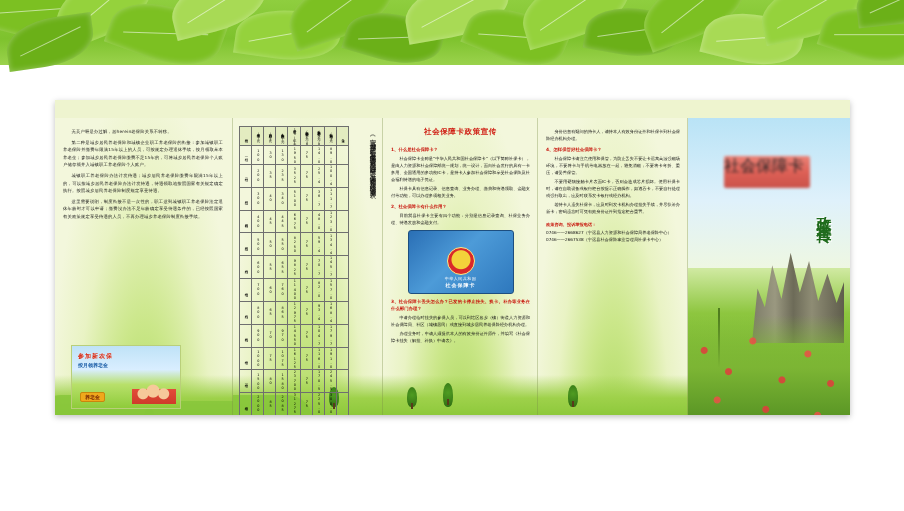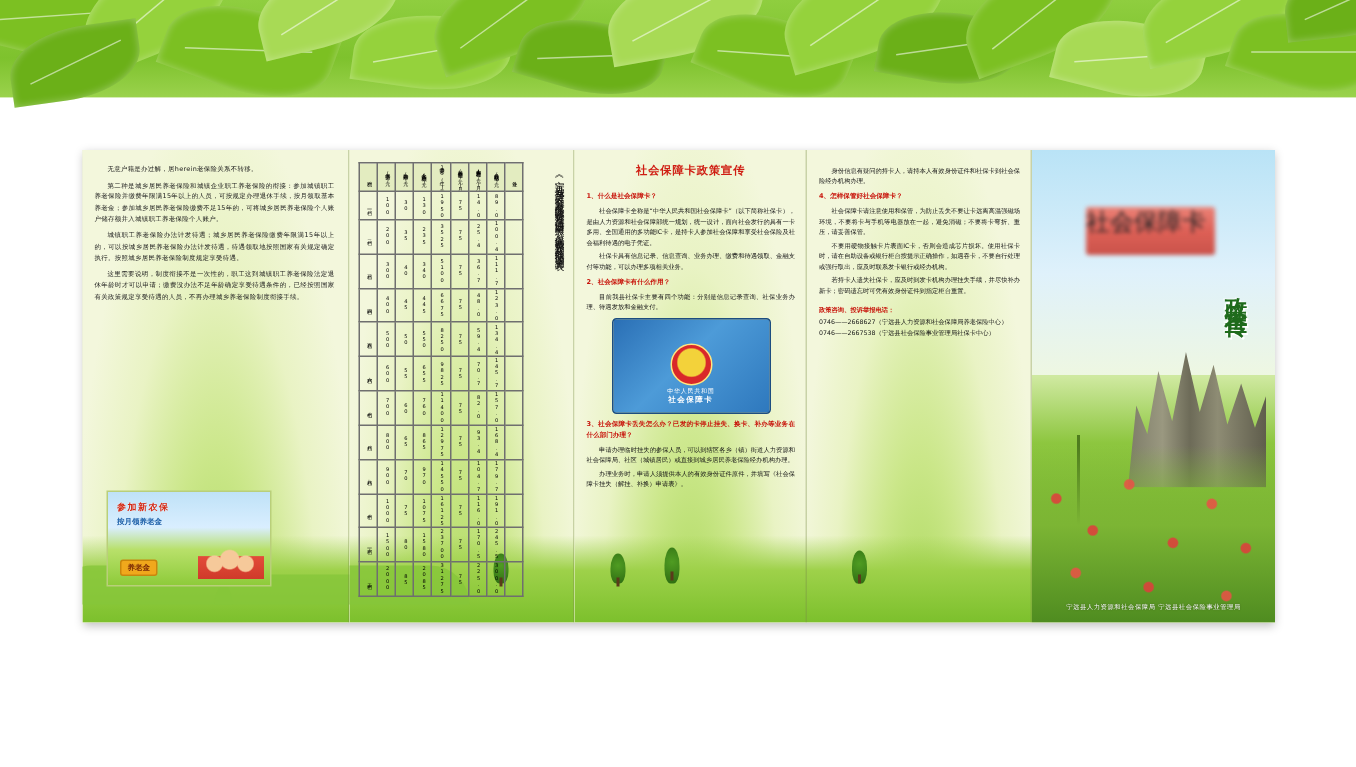--- a/index.html
+++ b/index.html
@@ -55,20 +55,21 @@
     width: 795px; height: 315px;
     background: #eef4cf;
     box-shadow: 0 2px 6px rgba(0,0,0,0.25);
     display: flex;
     overflow: hidden;
   }
   .panel {
     position: relative;
     height: 100%;
     overflow: hidden;
+    margin-top: 18px;
   }
   .panel-inner-bg {
     position: absolute;
     left: 0; top: 0; right: 0; bottom: 0;
     background:
       radial-gradient(ellipse at 50% 118%, #9fd34a 0%, #cbe78a 32%, #e9f3c4 56%, #f3f7dc 78%);
   }
   .grass {
     position: absolute;
     left: 0; right: 0; bottom: 0;

